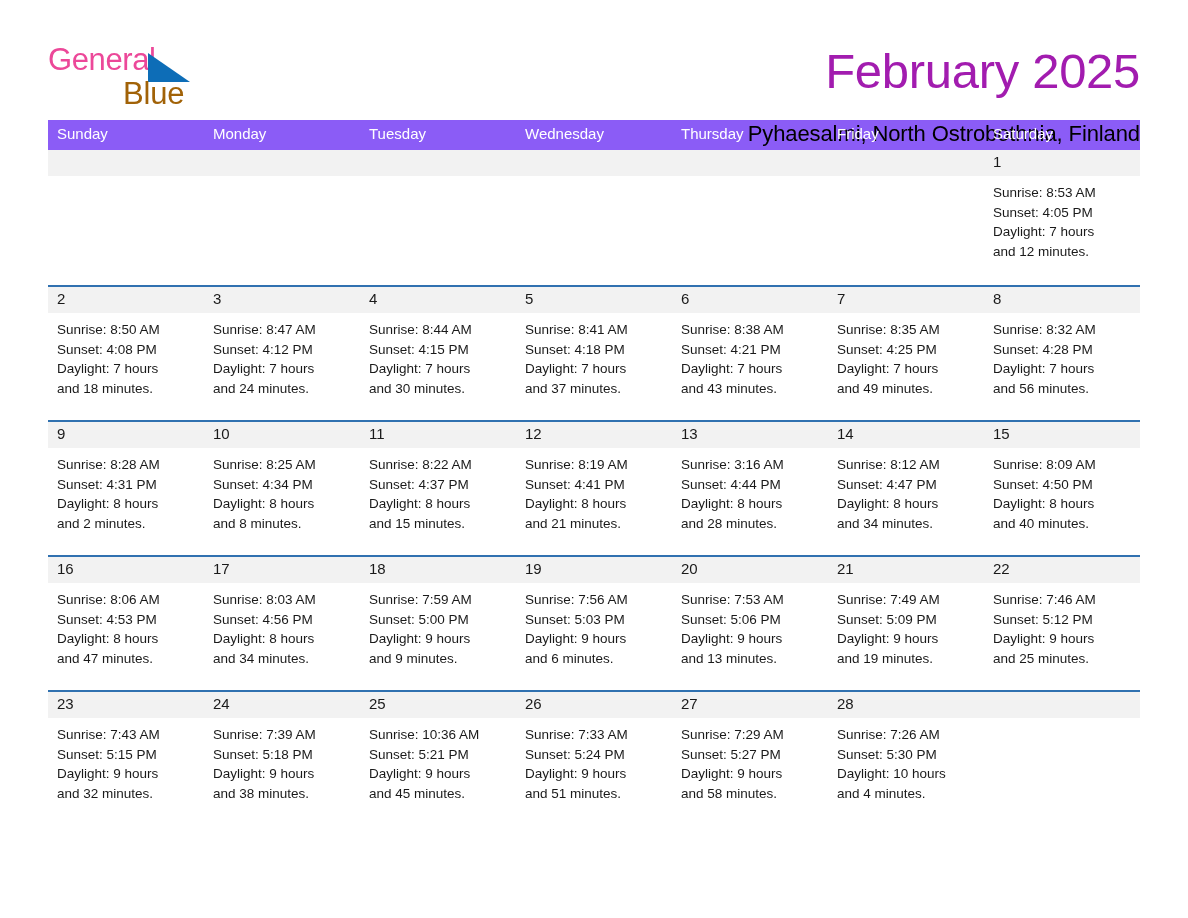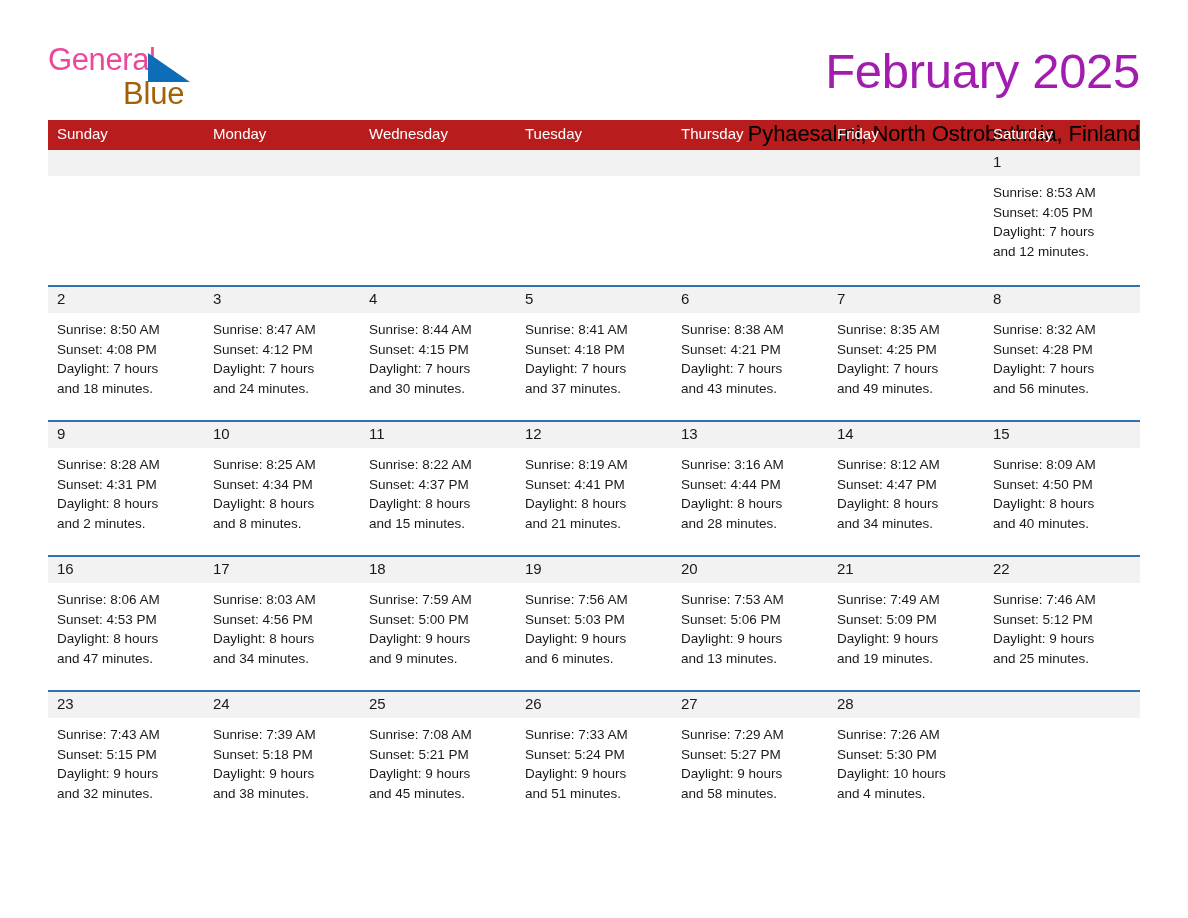--- a/index.html
+++ b/index.html
@@ -80,21 +80,21 @@
 
   
   .calendar {
     width: 1092px;
     margin-top: 8px;
   }
 
   .weekday-row {
     display: grid;
     grid-template-columns: repeat(7, 1fr);
-    background: #b91c1c;
+    background: #8b5cf6;
     height: 30px;
   }
   .weekday-cell {
     color: #ffffff;
     font-size: 15px;
     padding: 6px 0 0 9px;
     line-height: 1;
   }
 
   .week-row {
@@ -148,22 +148,22 @@
       <h1 class="cal-title">February 2025</h1>
       <div class="cal-subtitle">Pyhaesalmi, North Ostrobothnia, Finland</div>
     </div>
 
   </div>
 
   <div class="calendar">
     <div class="weekday-row" id="weekday-row">
         <div class="weekday-cell">Sunday</div>
         <div class="weekday-cell">Monday</div>
+        <div class="weekday-cell">Tuesday</div>
         <div class="weekday-cell">Wednesday</div>
-        <div class="weekday-cell">Tuesday</div>
         <div class="weekday-cell">Thursday</div>
         <div class="weekday-cell">Friday</div>
         <div class="weekday-cell">Saturday</div>
       </div>
     <div id="weeks-container">
         <div class="week-row">
           <div class="day-cell empty">
             <div class="day-number-band"></div>
           </div>
           <div class="day-cell empty">
@@ -401,21 +401,21 @@
             <div class="day-details">
               <div>Sunrise: 7:39 AM</div>
               <div>Sunset: 5:18 PM</div>
               <div>Daylight: 9 hours</div>
               <div>and 38 minutes.</div>
             </div>
           </div>
           <div class="day-cell">
             <div class="day-number-band">25</div>
             <div class="day-details">
-              <div>Sunrise: 7:08 AM</div>
+              <div>Sunrise: 10:36 AM</div>
               <div>Sunset: 5:21 PM</div>
               <div>Daylight: 9 hours</div>
               <div>and 45 minutes.</div>
             </div>
           </div>
           <div class="day-cell">
             <div class="day-number-band">26</div>
             <div class="day-details">
               <div>Sunrise: 7:33 AM</div>
               <div>Sunset: 5:24 PM</div>

